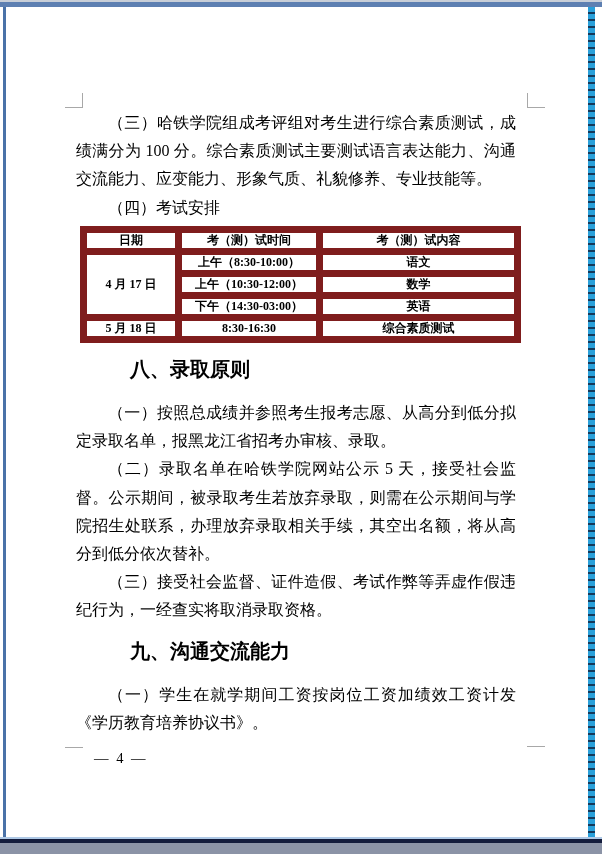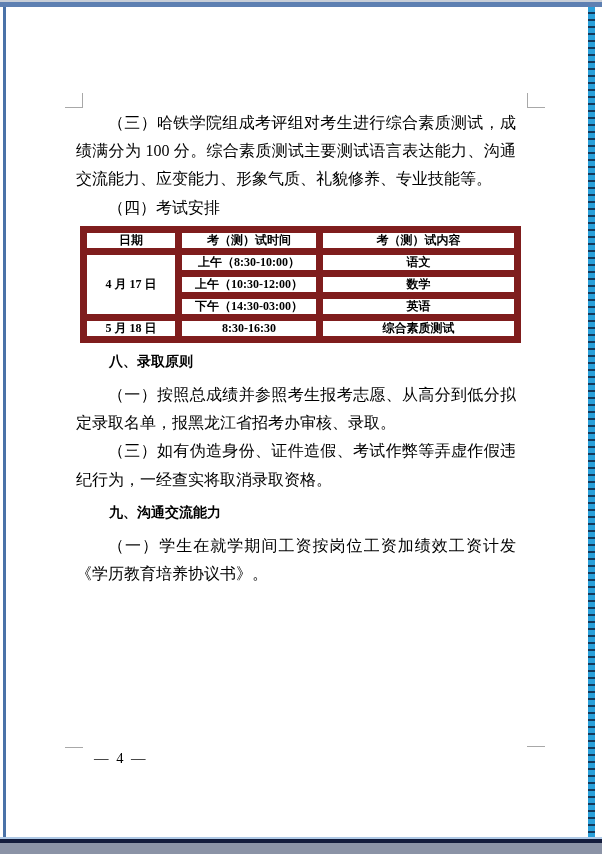--- a/index.html
+++ b/index.html
@@ -30,21 +30,21 @@
   .mark-bl-h{left:65px;top:747px;width:18px;height:1px;}
   .mark-br-h{left:527px;top:746px;width:18px;height:1px;}
 
   
   .text-area{
     position:absolute;left:76px;top:109px;width:440px;
     font-size:16px;line-height:28.2px;text-align:justify;
   }
   .text-area p{margin:0;text-indent:2em;}
   .text-area h3{
-    margin:5px;text-indent:2em;font-size:14px;font-weight:bold;
+    margin:14px;text-indent:2em;font-size:20px;font-weight:bold;
     line-height:28.2px;
     font-family:Liberation Mono, monospace;
   }
 
   
   table.exam{
     border-collapse:collapse;width:434px;margin:4px 0 3px 4px;
     font-size:12px;text-align:center;table-layout:fixed;
   }
   table.exam td,table.exam th{
@@ -117,22 +117,23 @@
           <td>8:30-16:30</td>
           <td>综合素质测试</td>
         </tr>
       </tbody>
     </table>
 
     <h3>八、录取原则</h3>
 
     <p>（一）按照总成绩并参照考生报考志愿、从高分到低分拟定录取名单，报黑龙江省招考办审核、录取。</p>
 
+    <p>（二）录取名单在哈铁学院网站公示 5 天，接受社会监督。公示期间，被录取考生若放弃录取，则需在公示期间与学院招生处联系，办理放弃录取相关手续，其空出名额，将从高分到低分依次替补。</p>
 
-    <p>（三）如有伪造身份、证件造假、考试作弊等弄虚作假违纪行为，一经查实将取消录取资格。</p>
+    <p>（三）接受社会监督、证件造假、考试作弊等弄虚作假违纪行为，一经查实将取消录取资格。</p>
 
     <h3>九、沟通交流能力</h3>
 
     <p>（一）学生在就学期间工资按岗位工资加绩效工资计发《学历教育培养协议书》。</p>
 
 
   </div>
 
   <div class="page-num">— 4 —</div>
 

